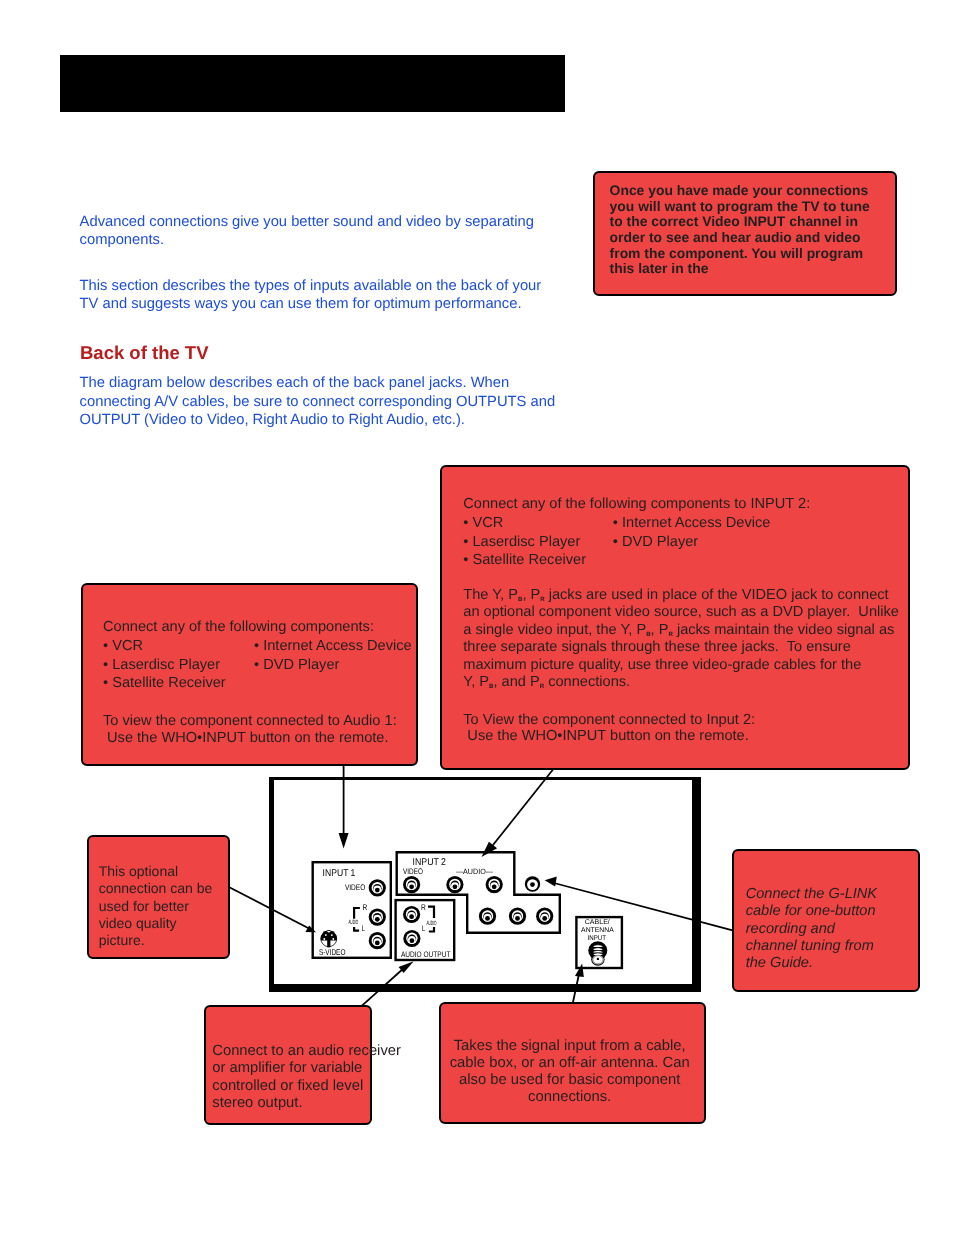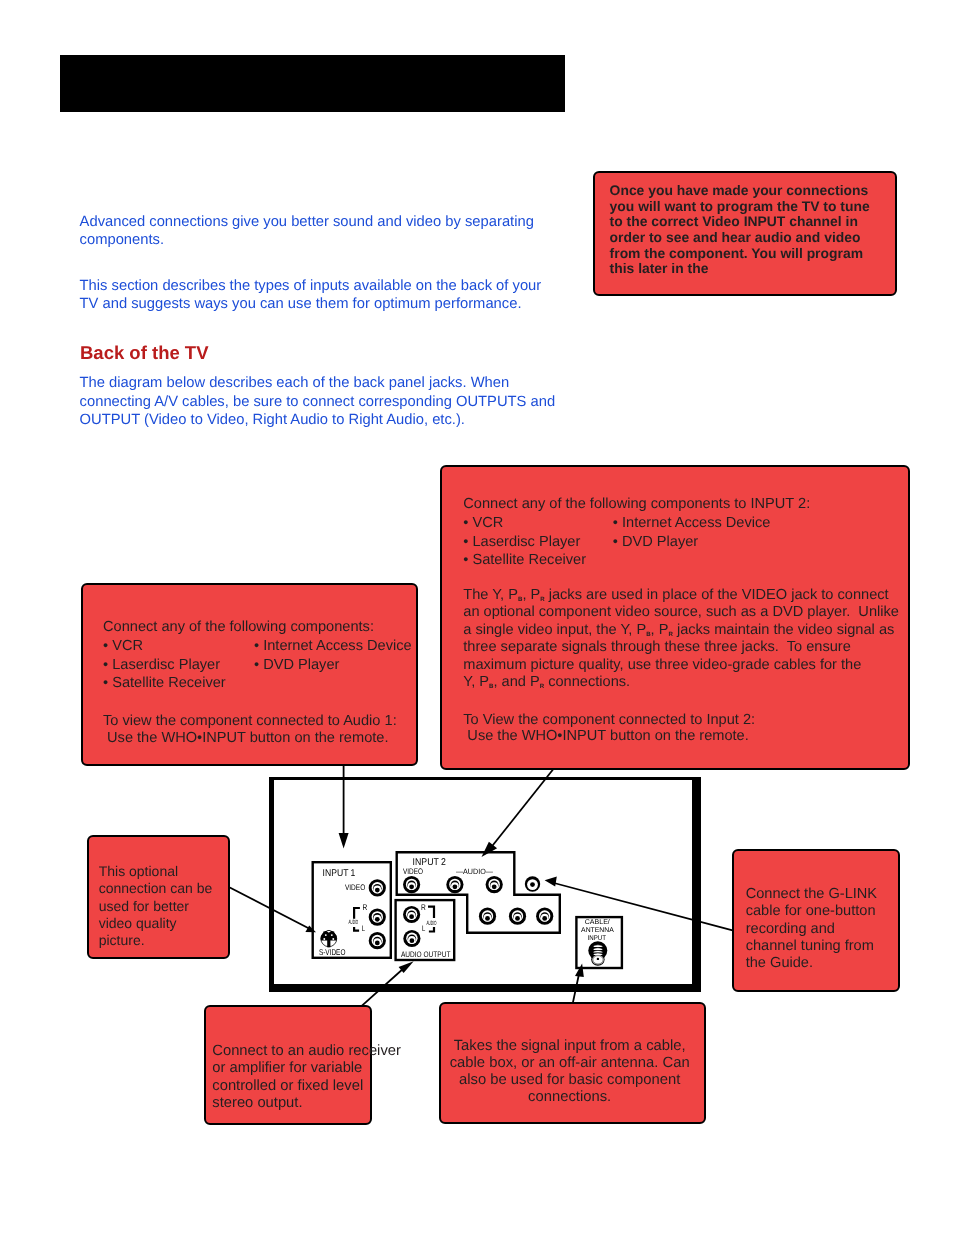--- a/index.html
+++ b/index.html
@@ -37,21 +37,21 @@
 
   #input1-box{left:81px;top:583px;width:337px;height:183px;}
   #input1-box .ct{left:20px;top:33.34px;font-size:14.6px;line-height:18.6px;}
   #input1-box .bl{height:55.8px;}
   #input1-box .gap{height:20.7px;line-height:20.7px;}
   #input1-box .ct > .ln:nth-last-child(1), #input1-box .ct > .ln:nth-last-child(2){line-height:16.4px;}
 
   #svideo-box{left:87.4px;top:835.3px;width:143px;height:123.3px;}
   #svideo-box .ct{left:9.3px;top:25.99px;font-size:14px;line-height:17.2px;}
 
-  #glink-box{left:732px;top:849px;width:168px;height:143px;}
+  #glink-box{left:732px;top:849px;width:188px;height:143px;font-style:italic;}
   #glink-box .ct{left:11.7px;top:35.14px;font-size:14.6px;line-height:17.2px;}
 
   #audioout-box{left:204px;top:1005px;width:168px;height:120px;}
   #audioout-box .ct{left:6.3px;top:35.87px;font-size:14.75px;line-height:17.43px;}
 
   #cable-box{left:439px;top:1002px;width:267px;height:122px;}
   #cable-box .ct{left:8.7px;top:33.92px;font-size:14.8px;line-height:17.07px;text-align:center;}
 
   .ln{white-space:pre;}
   .bl{position:relative;}

